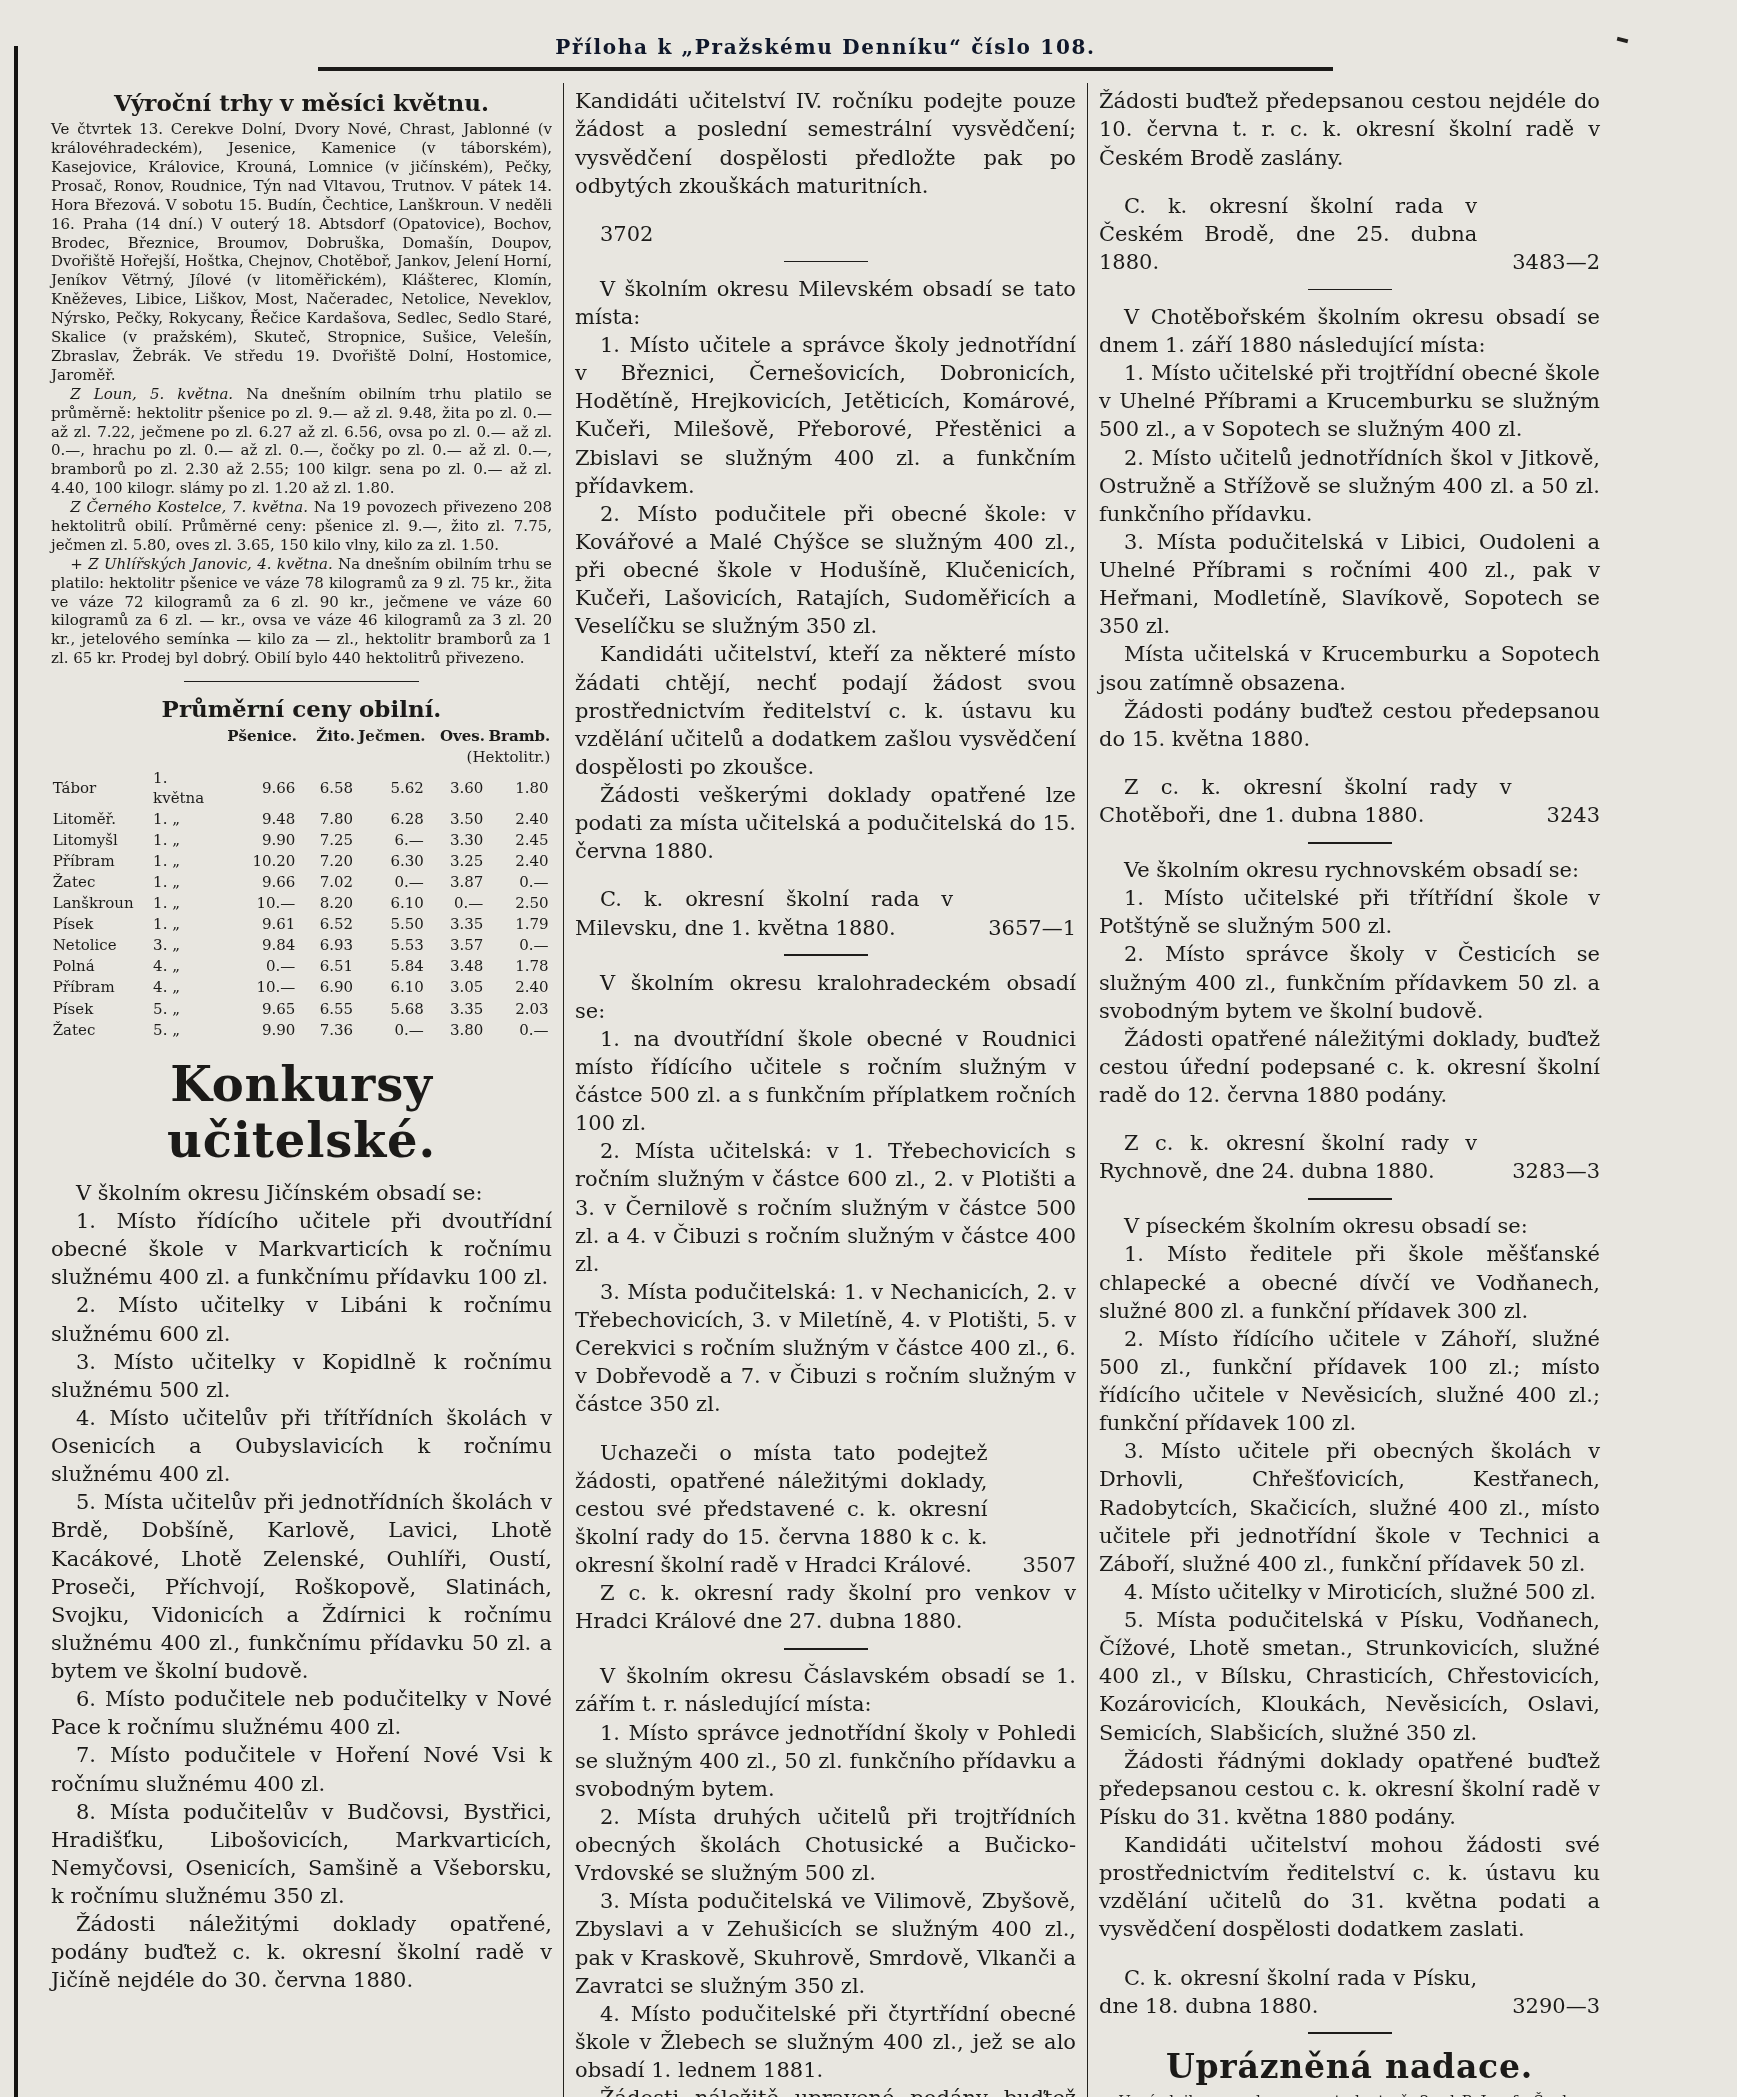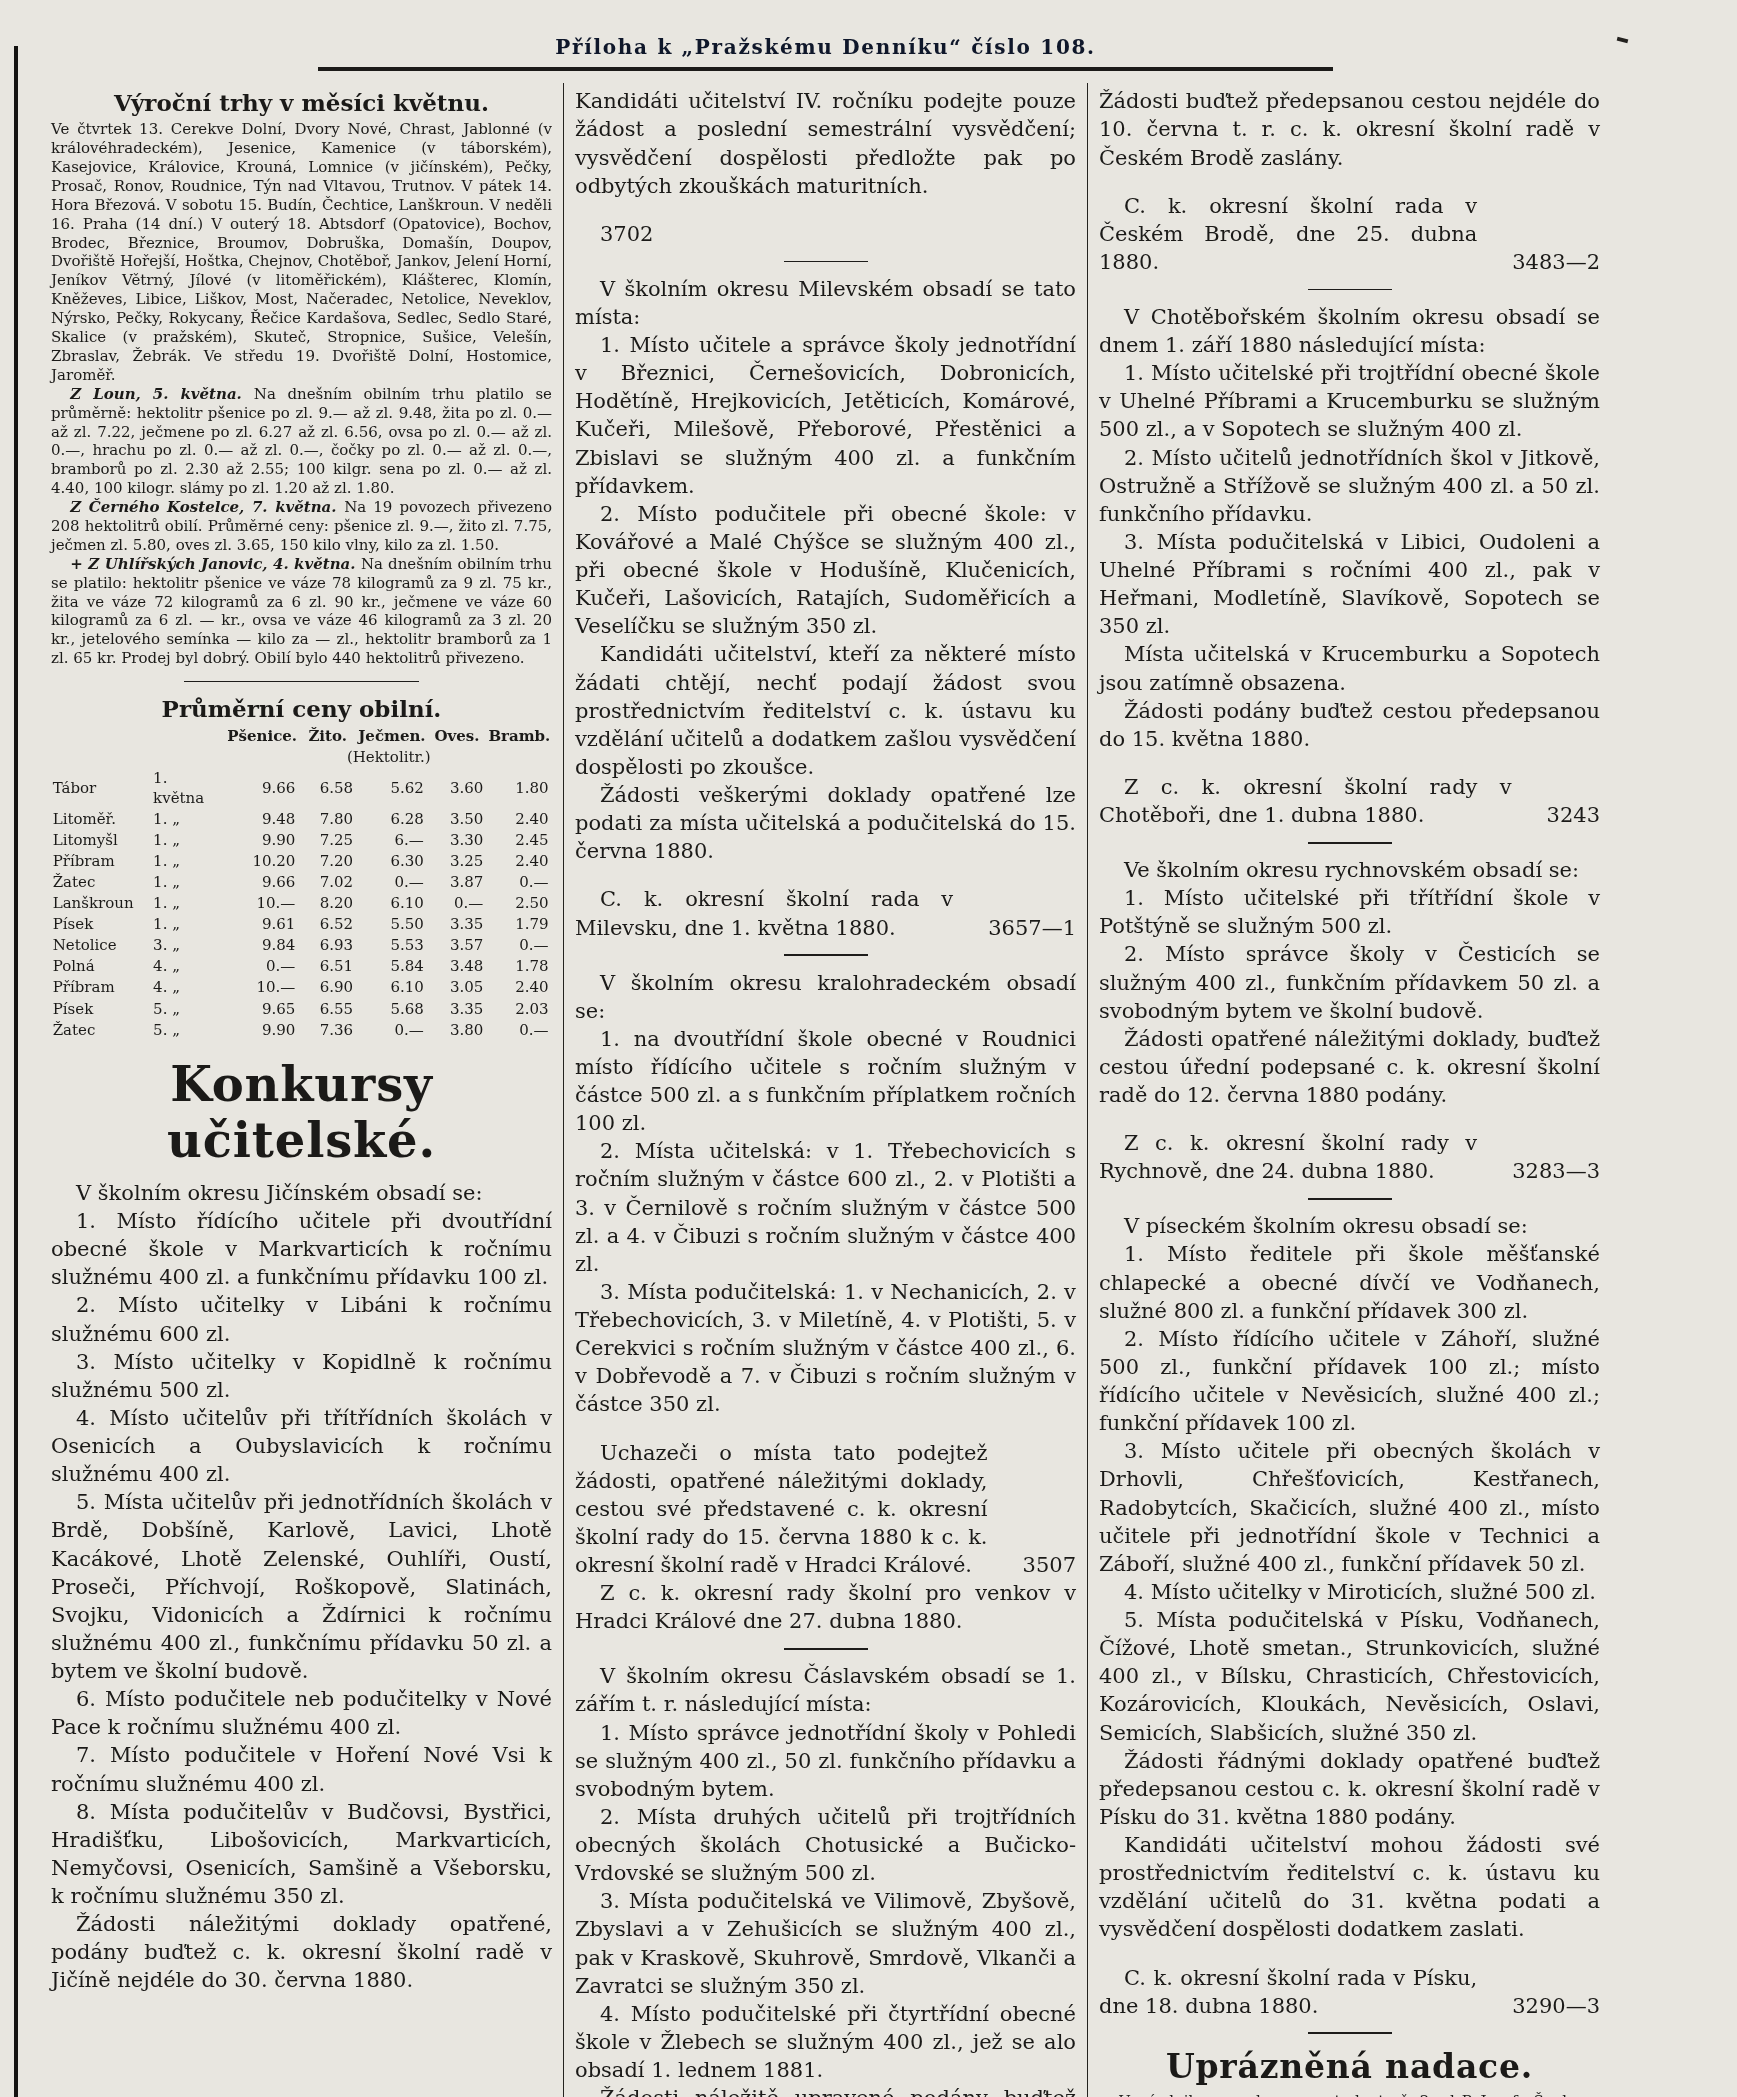--- a/index.html
+++ b/index.html
@@ -28,36 +28,36 @@
   
   .columns{ display:flex; margin-top:12.6px; height:2144px; overflow:hidden; }
   .col{ flex:1 1 0; padding:2.5px 11px 0; overflow:hidden; }
   .col + .col{ border-left:1.3px solid #24231f; }
 
   
   .para{ text-align:justify; }
   .main-text .para, .article.main .para{ font-size:21px; line-height:1.34; text-indent:25px; }
   .small-text .para{ font-size:15px; line-height:1.26; text-indent:19.3px; }
   .noindent{ text-indent:0 !important; }
-  .lead{ font-weight:bold; font-style:italic;margin-top:44px; }
+  .lead{ font-weight:normal; font-style:italic;margin-top:44px; }
   .signoff{ display:flex; justify-content:space-between; align-items:flex-end; gap:10px;margin-top:20px; }
   .signoff .ptext{ display:block; text-indent:25px; }
   .refnum{ white-space:nowrap; }
 
   
   .small-title{ font-size:23px; font-weight:bold; text-align:center; margin:3.4px 0 4.2px; }
   .big-title{ font-size:48px; font-weight:bold; text-align:center; letter-spacing:0.8px; margin:15px 0 11px; }
   .big-title.nadace{ font-size:33px; margin:12.6px 0 6.7px; }
 
   .divider{ width:84px; height:1.7px; background:#1d1c1a; margin:12.6px auto; }
   .divider.wide{ width:235px; }
 
   
   .grain-table{ width:100%; border-collapse:collapse; font-size:15px; line-height:1.3; margin-top:2.5px; }
-  .grain-table th{ font-weight:bold; text-align:center; padding:0.8px 1.7px; }
+  .grain-table th{ font-weight:bold; text-align:right; padding:0.8px 1.7px; }
   .grain-table th.unit{ font-weight:normal; }
   .grain-table td{ text-align:right; padding:0.8px 3.4px 0.8px 1.7px; }
   .grain-table td:nth-child(1){ text-align:left; width:21%; }
   .grain-table td:nth-child(2){ text-align:left; width:16%; }
   .grain-table td:nth-child(n+3){ width:12.6%; }
   section.article{ margin-top:1.7px; }
 </style>
 </head>
 <body>
 

